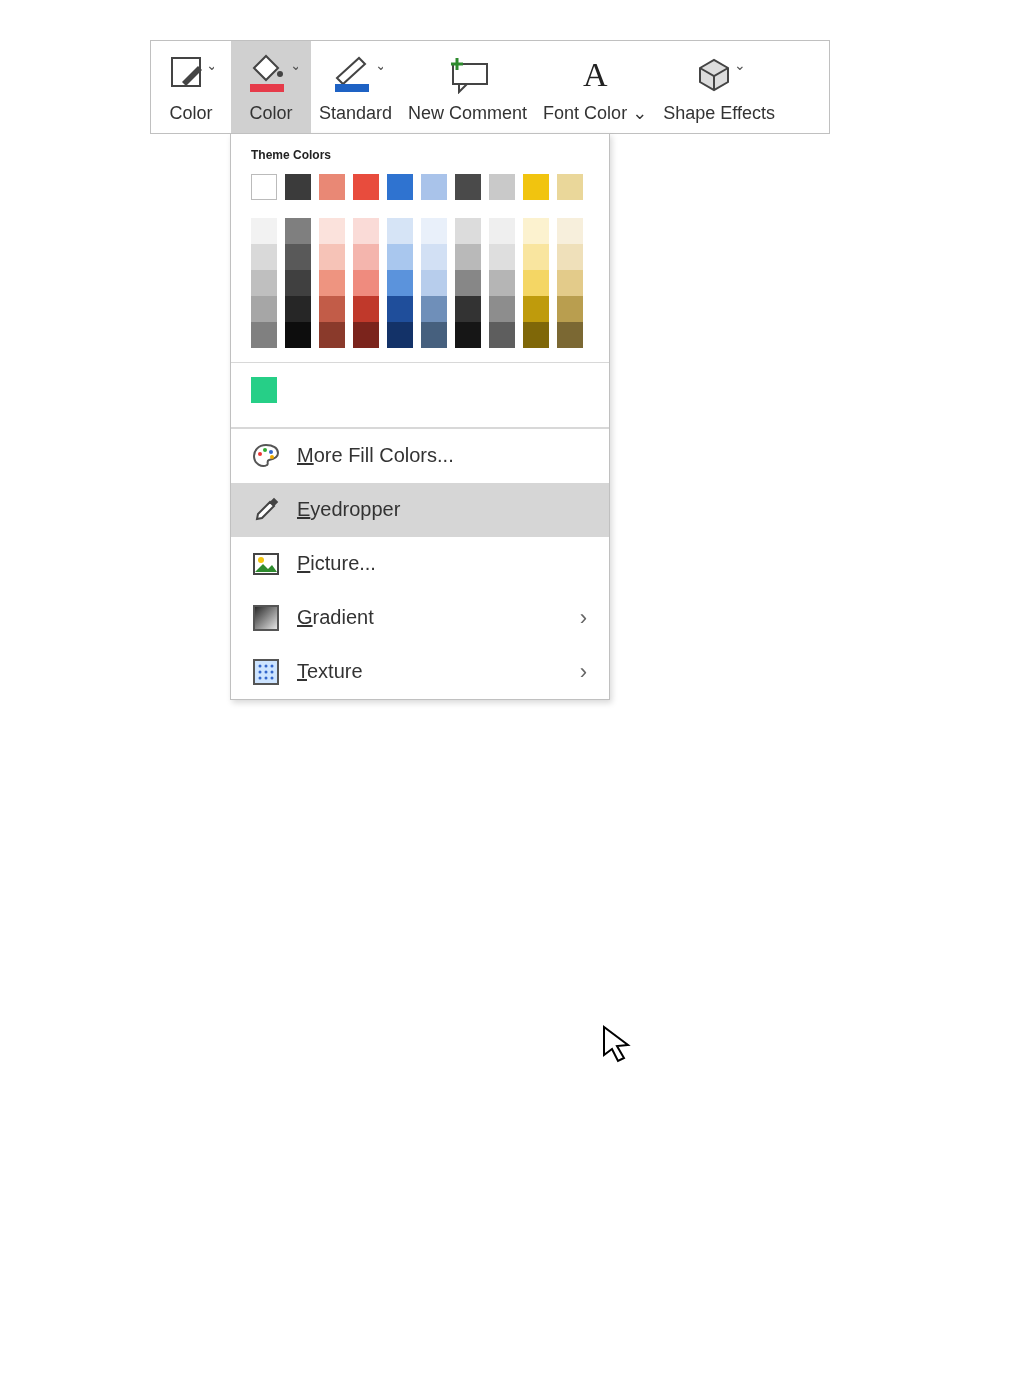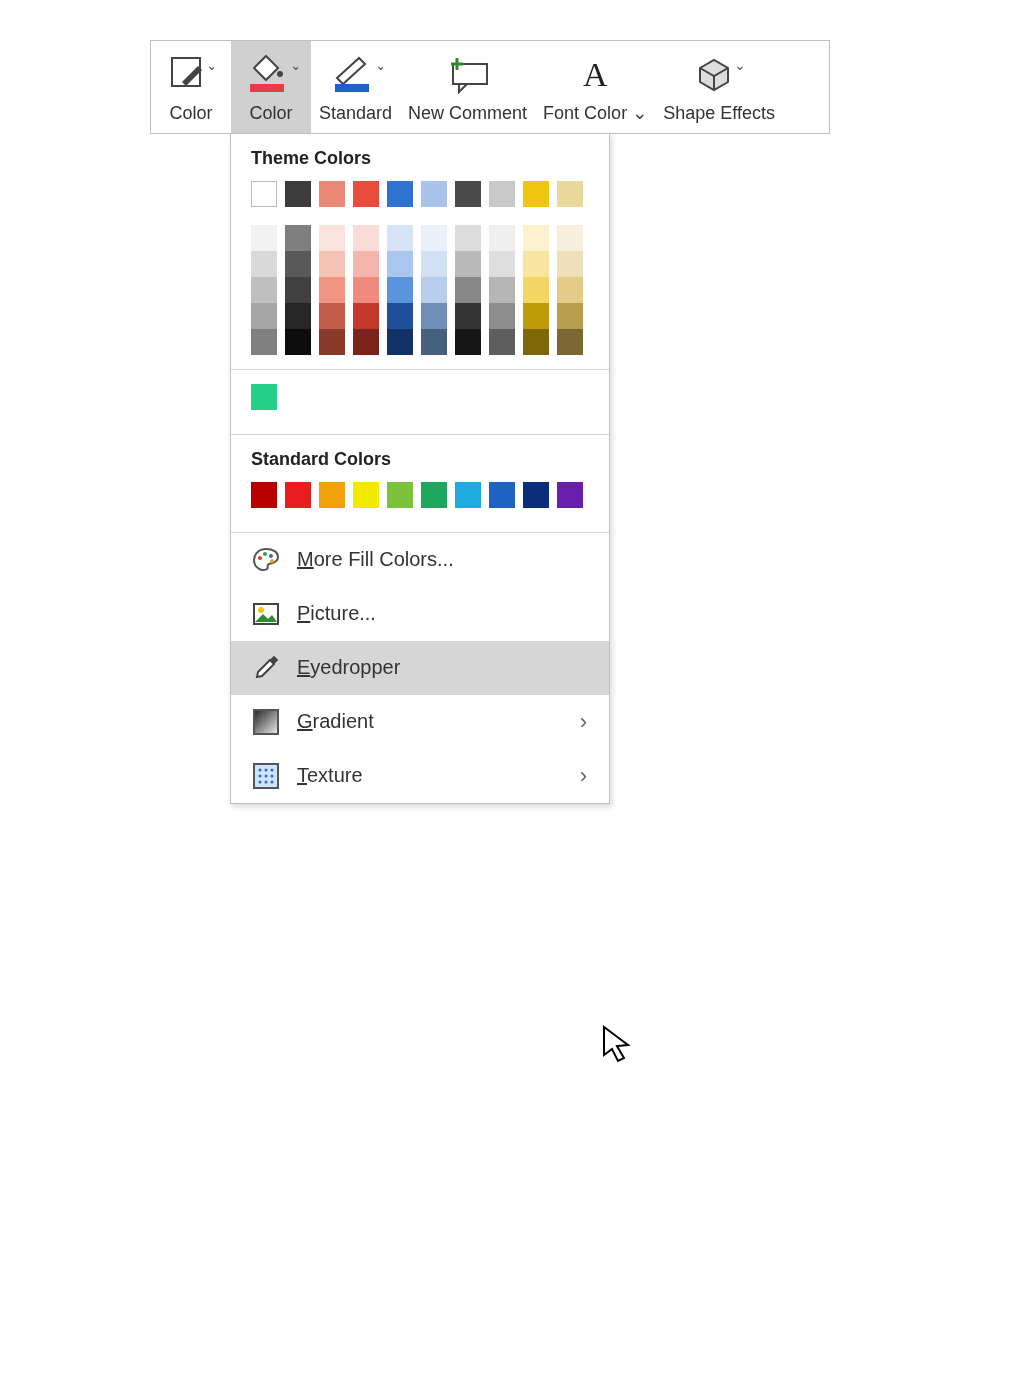--- a/index.html
+++ b/index.html
@@ -51,21 +51,21 @@
     margin-top: -1px;
     box-shadow: 2px 3px 6px rgba(0,0,0,0.15);
   }
   .section {
     padding: 14px 20px 14px 20px;
     border-bottom: 1px solid #d8d8d8;
   }
   .section:last-child { border-bottom: none; }
   .section-title {
     font-weight: 700;
-    font-size: 18px;
+    font-size: 12px;
     color: #222;
     margin-bottom: 12px;
   }
   .swatch-row {
     display: flex;
     gap: 8px;
     margin-bottom: 10px;
   }
   .swatch {
     width: 26px;
@@ -280,71 +280,56 @@
         </div>
       </div>
   </div>
 
   <div class="section">
     <div class="swatch-row" id="custom-row">
         <div class="swatch" style="background: rgb(38, 207, 135);"></div>
       </div>
   </div>
 
-  <div class="section" style="border-bottom:none">
-    <div class="section-title">Standard Colors</div>
-    <div class="swatch-row" id="standard-row">
-        <div class="swatch" style="background: rgb(184, 0, 0);"></div>
-        <div class="swatch" style="background: rgb(232, 30, 30);"></div>
-        <div class="swatch" style="background: rgb(241, 161, 10);"></div>
-        <div class="swatch" style="background: rgb(244, 234, 0);"></div>
-        <div class="swatch" style="background: rgb(124, 194, 61);"></div>
-        <div class="swatch" style="background: rgb(29, 168, 96);"></div>
-        <div class="swatch" style="background: rgb(30, 171, 222);"></div>
-        <div class="swatch" style="background: rgb(30, 98, 196);"></div>
-        <div class="swatch" style="background: rgb(12, 46, 122);"></div>
-        <div class="swatch" style="background: rgb(106, 30, 174);"></div>
-      </div>
-  </div>
 
 
   <div class="divider"></div>
 
   <div class="menu-item">
     <div class="menu-icon">
       <svg width="28" height="28" viewBox="0 0 28 28">
         <path d="M14 3 C6 3 2 9 2 14 C2 22 10 26 15 23 C17 22 14 19 17 18 C22 17 26 15 26 11 C26 6 21 3 14 3 Z" fill="#fff" stroke="#555" stroke-width="2"></path>
         <circle cx="8" cy="12" r="2" fill="#e33"></circle>
           <circle cx="13" cy="8" r="2" fill="#3a3"></circle>
           <circle cx="19" cy="10" r="2" fill="#36c"></circle>
           <circle cx="20" cy="15" r="2" fill="#ea0"></circle>
       </svg>
     </div>
     <span><span class="underline">M</span><span id="m-more">ore Fill Colors...</span></span>
   </div>
 
+  <div class="menu-item hovered">
+    <div class="menu-icon">
+      <svg width="28" height="28" viewBox="0 0 28 28">
+        <path d="M5 23 L6 18 L18 6 L22 10 L10 22 Z" fill="#fff" stroke="#444" stroke-width="2"></path>
+        <rect x="19" y="3" width="6" height="6" transform="rotate(45 22 6)" fill="#444"></rect>
+      </svg>
+    </div>
+    <span><span class="underline">E</span><span id="m-eye">yedropper</span></span>
+  </div>
+
   <div class="menu-item">
     <div class="menu-icon">
       <svg width="28" height="28" viewBox="0 0 28 28">
         <rect x="2" y="4" width="24" height="20" fill="#fff" stroke="#444" stroke-width="2"></rect>
         <circle cx="9" cy="10" r="3" fill="#f1c40f"></circle>
         <path d="M3 22 L11 14 L16 19 L20 15 L25 22 Z" fill="#2e8b2e"></path>
       </svg>
     </div>
     <span><span class="underline">P</span><span id="m-pic">icture...</span></span>
-  </div>
-
-  <div class="menu-item hovered">
-    <div class="menu-icon">
-      <svg width="28" height="28" viewBox="0 0 28 28">
-        <path d="M5 23 L6 18 L18 6 L22 10 L10 22 Z" fill="#fff" stroke="#444" stroke-width="2"></path>
-        <rect x="19" y="3" width="6" height="6" transform="rotate(45 22 6)" fill="#444"></rect>
-      </svg>
-    </div>
-    <span><span class="underline">E</span><span id="m-eye">yedropper</span></span>
   </div>
 
   <div class="menu-item">
     <div class="menu-icon">
       <svg width="28" height="28">
           <defs>
             <linearGradient id="g1" x1="0" y1="0" x2="1" y2="1">
               <stop offset="0" stop-color="#222"></stop>
               <stop offset="1" stop-color="#eee"></stop>
             </linearGradient>

